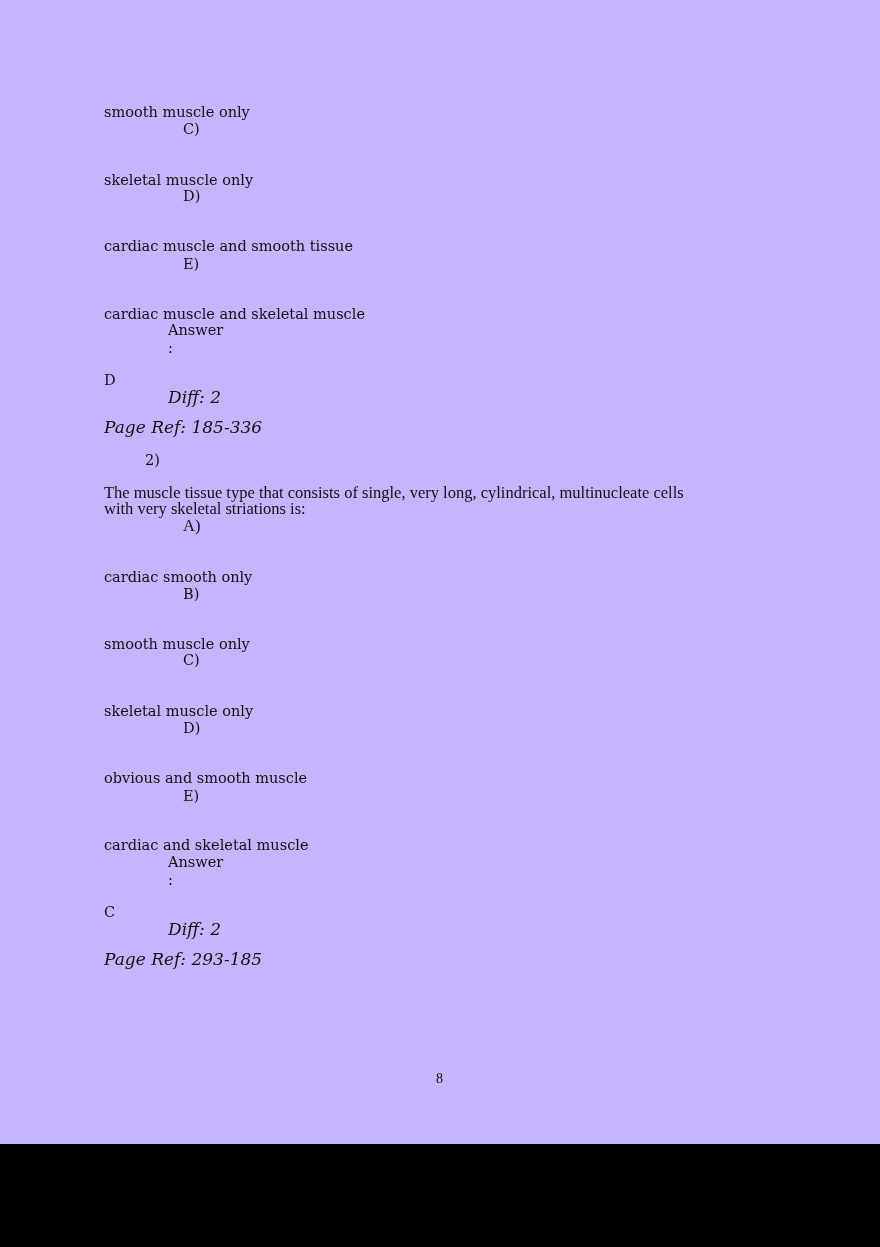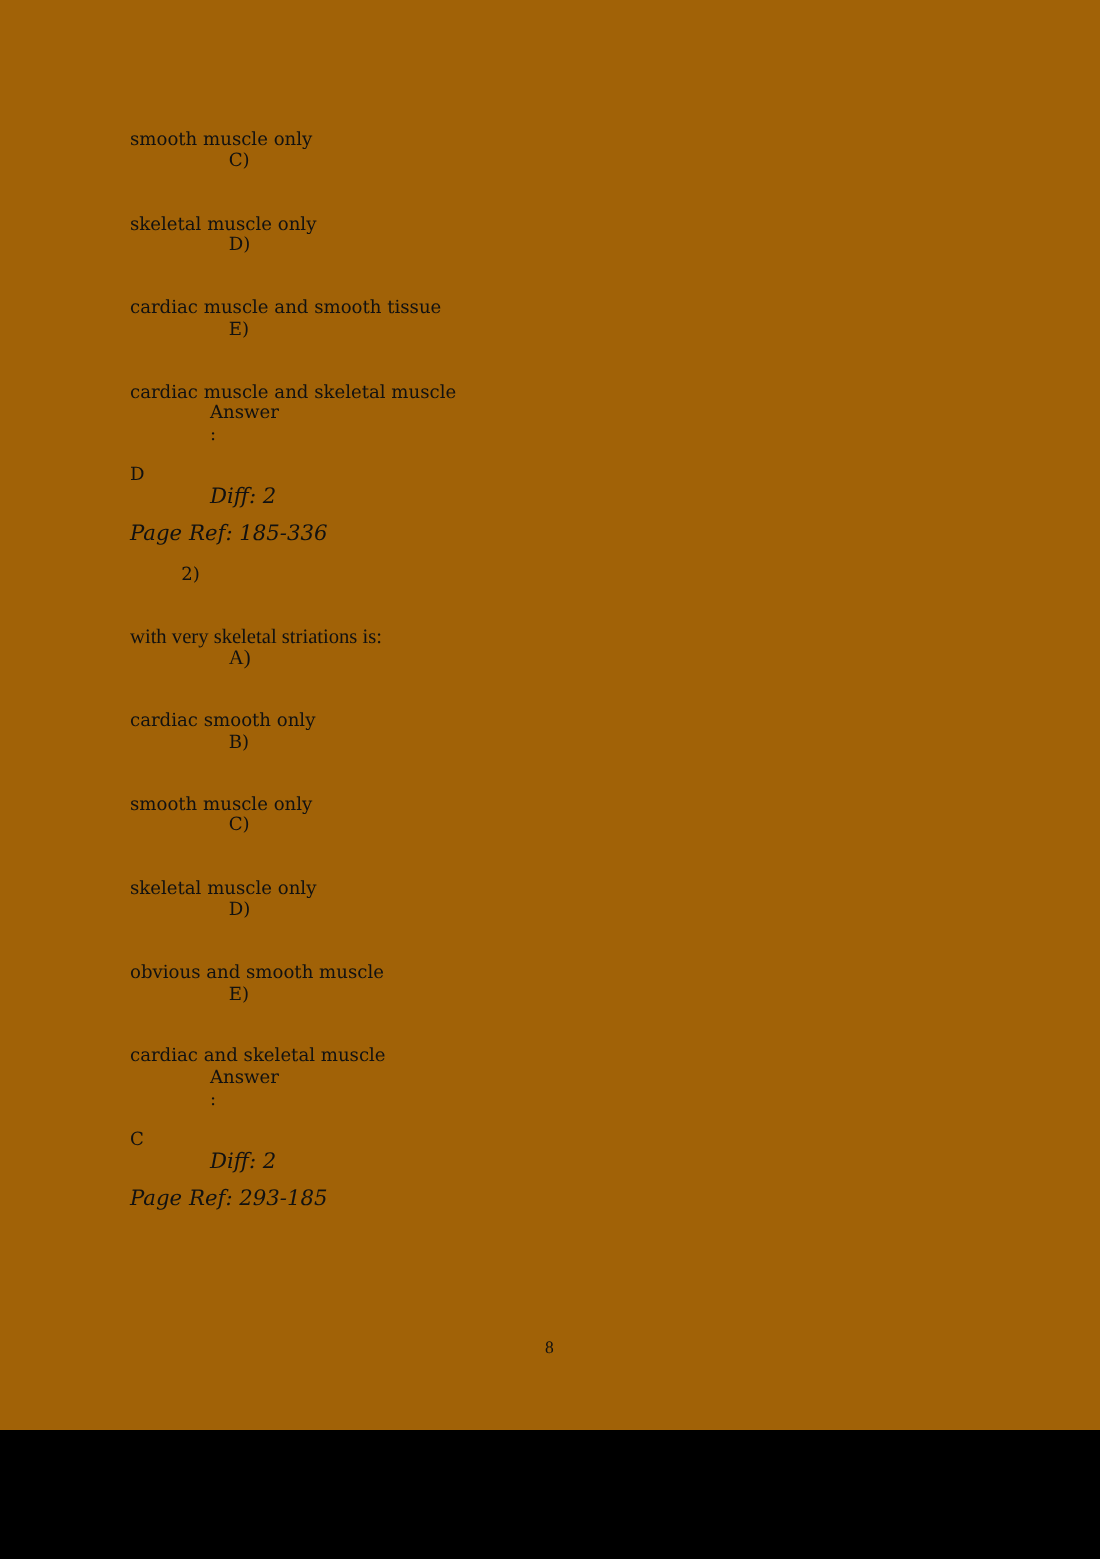--- a/index.html
+++ b/index.html
@@ -1,17 +1,17 @@
 <!DOCTYPE html>
 <html><head>
 <meta charset="utf-8">
 <style>
   html, body { margin: 0; padding: 0; }
   body { width: 880px; height: 1247px; background: #000; position: relative; overflow: hidden; }
-  .page { position: absolute; left: 0; top: 0; width: 880px; height: 1144px; background: #a16207; }
+  .page { position: absolute; left: 0; top: 0; width: 880px; height: 1144px; background: #c4b5fd; }
   .t { position: absolute; font-family: "DejaVu Serif", serif; font-size: 14.5px; color: #111; white-space: nowrap; line-height: 16px; }
   .it { font-style: italic; font-size: 17px; }
   .cond { font-family: "Liberation Serif", serif; font-size: 16.5px; letter-spacing: 0; }
   .pn { position: absolute; font-family: "Liberation Serif", serif; font-size: 14px; color: #111; }
 </style>
 </head>
 <body>
 
 <div class="page">
 
@@ -26,20 +26,21 @@
 
   <div class="t" style="left:104px;top:306px">cardiac muscle and skeletal muscle</div>
   <div class="t" style="left:168px;top:322px">Answer</div>
   <div class="t" style="left:168px;top:340px">:</div>
 
   <div class="t" style="left:104px;top:372px">D</div>
   <div class="t it" style="left:168px;top:389px">Diff: 2</div>
   <div class="t it" style="left:104px;top:419px">Page Ref: 185-336</div>
 
   <div class="t" style="left:145px;top:452px">2)</div>
+  <div class="t cond" style="left:104px;top:485px">The muscle tissue type that consists of single, very long, cylindrical, multinucleate cells</div>
   <div class="t cond" style="left:104px;top:501px">with very skeletal striations is:</div>
   <div class="t cond" style="left:183px;top:518px">A)</div>
 
   <div class="t" style="left:104px;top:569px">cardiac smooth only</div>
   <div class="t" style="left:183px;top:586px">B)</div>
 
   <div class="t" style="left:104px;top:636px">smooth muscle only</div>
   <div class="t" style="left:183px;top:652px">C)</div>
 
   <div class="t" style="left:104px;top:703px">skeletal muscle only</div>

